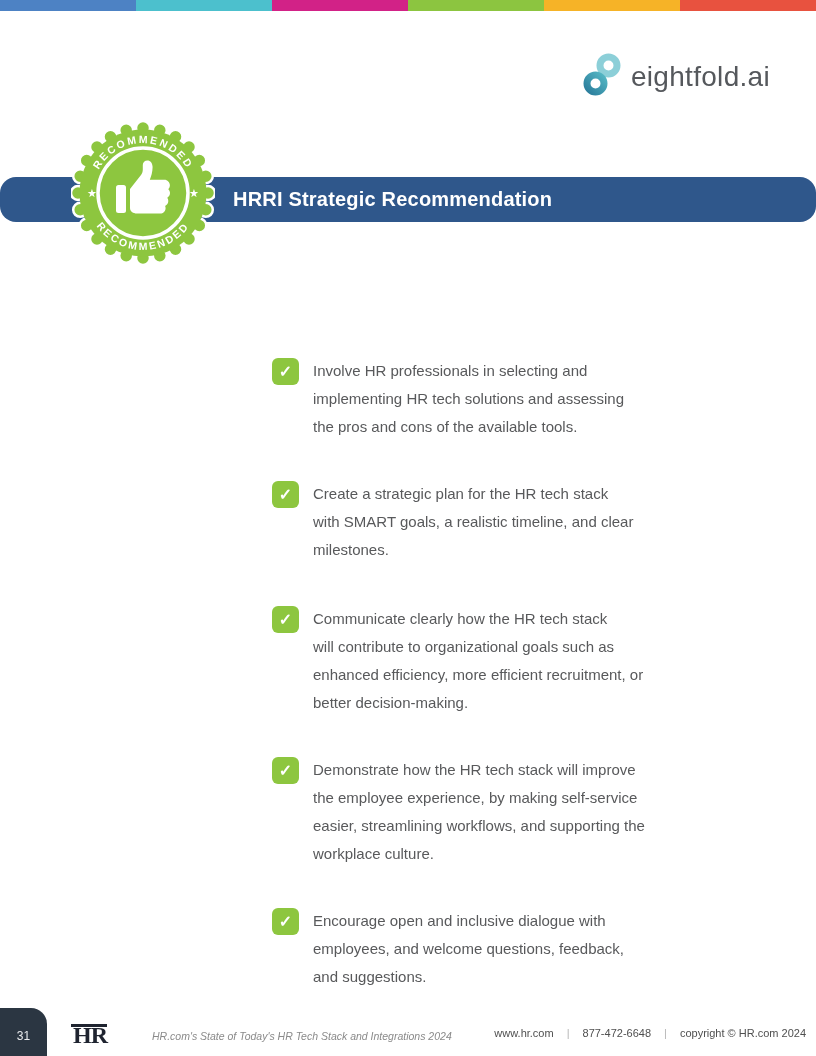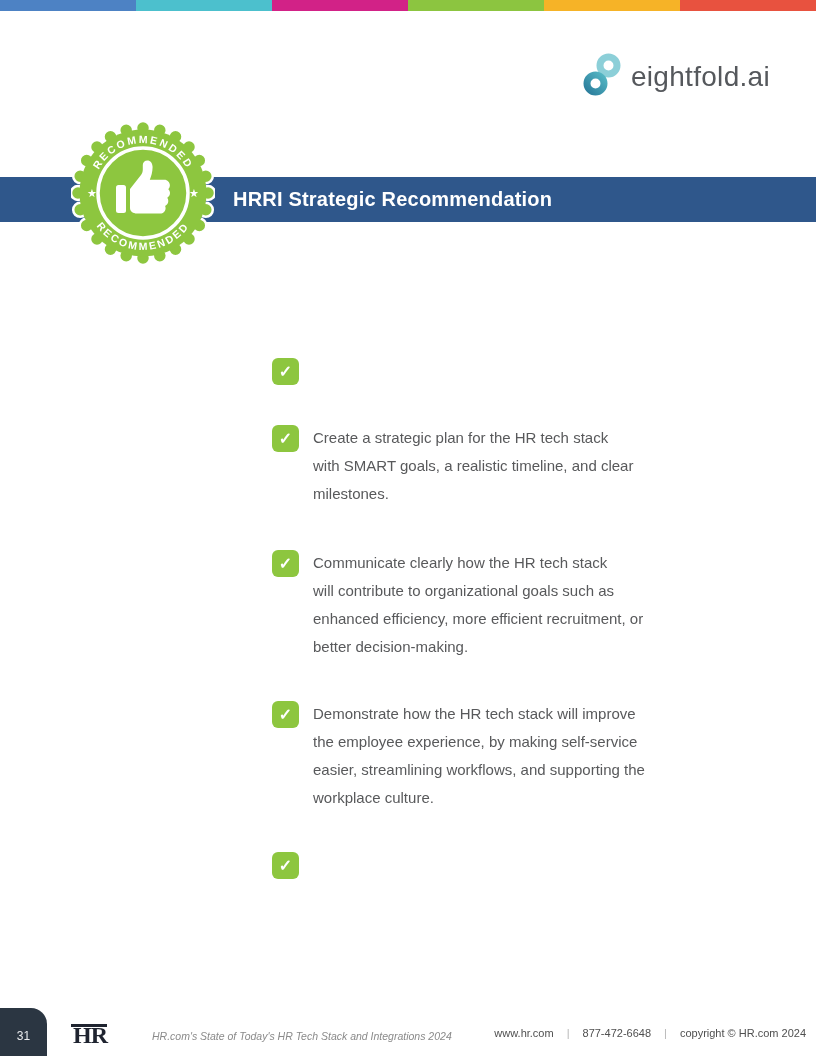--- a/index.html
+++ b/index.html
@@ -11,21 +11,21 @@
   .topbar{position:absolute;top:0;left:0;width:816px;height:11px;display:flex;}
   .topbar .seg{flex:1 1 0;height:11px;}
   .seg-1{background:#4d82c4;} .seg-2{background:#4cc0cd;} .seg-3{background:#d22287;}
   .seg-4{background:#8cc540;} .seg-5{background:#f6b327;} .seg-6{background:#e8523f;}
 
   
   .brand{position:absolute;top:52px;right:46px;display:flex;align-items:center;gap:9px;}
   .brand-text{font-size:28px;font-weight:500;color:#55585c;letter-spacing:0.3px;}
 
   
-  .banner{position:absolute;top:177px;left:0;width:816px;height:45px;background:#2f578b;display:flex;align-items:center;}
+  .banner{position:absolute;top:177px;left:0;width:816px;height:45px;background:#2f578b;display:flex;align-items:center;border-radius:16px;}
   .banner-title{color:#ffffff;font-size:20px;font-weight:700;letter-spacing:0.2px;margin-left:233px;}
 
   
   .badge{position:absolute;top:121px;left:71px;width:144px;height:144px;}
   .badge svg{display:block;}
   .badge-curved{fill:#ffffff;font-family:"Liberation Sans",sans-serif;font-size:10.5px;font-weight:700;letter-spacing:2.2px;}
   .badge-star{fill:#ffffff;font-size:11px;}
 
   
   .intro{
@@ -142,20 +142,23 @@
       </text>
       <text class="badge-star" x="21" y="76" text-anchor="middle">★</text>
       <text class="badge-star" x="123" y="76" text-anchor="middle">★</text>
     </svg>
   </div>
 
 
   <div class="bullets">
     <div class="bullet">
       <div class="checkbox">✓</div>
+      <div class="bullet-text">Involve HR professionals in selecting and
+implementing HR tech solutions and assessing
+the pros and cons of the available tools.</div>
     </div>
     <div class="bullet">
       <div class="checkbox">✓</div>
       <div class="bullet-text">Create a strategic plan for the HR tech stack
 with SMART goals, a realistic timeline, and clear
 milestones.</div>
     </div>
     <div class="bullet">
       <div class="checkbox">✓</div>
       <div class="bullet-text">Communicate clearly how the HR tech stack
@@ -165,20 +168,23 @@
     </div>
     <div class="bullet">
       <div class="checkbox">✓</div>
       <div class="bullet-text">Demonstrate how the HR tech stack will improve
 the employee experience, by making self-service
 easier, streamlining workflows, and supporting the
 workplace culture.</div>
     </div>
     <div class="bullet">
       <div class="checkbox">✓</div>
+      <div class="bullet-text">Encourage open and inclusive dialogue with
+employees, and welcome questions, feedback,
+and suggestions.</div>
     </div>
   </div>
 
   <div class="page-num-box">
     <span>31</span>
   </div>
 
   <div class="hr-logo">
     <span class="hr">HR</span>
     <span class="dot">.</span>

